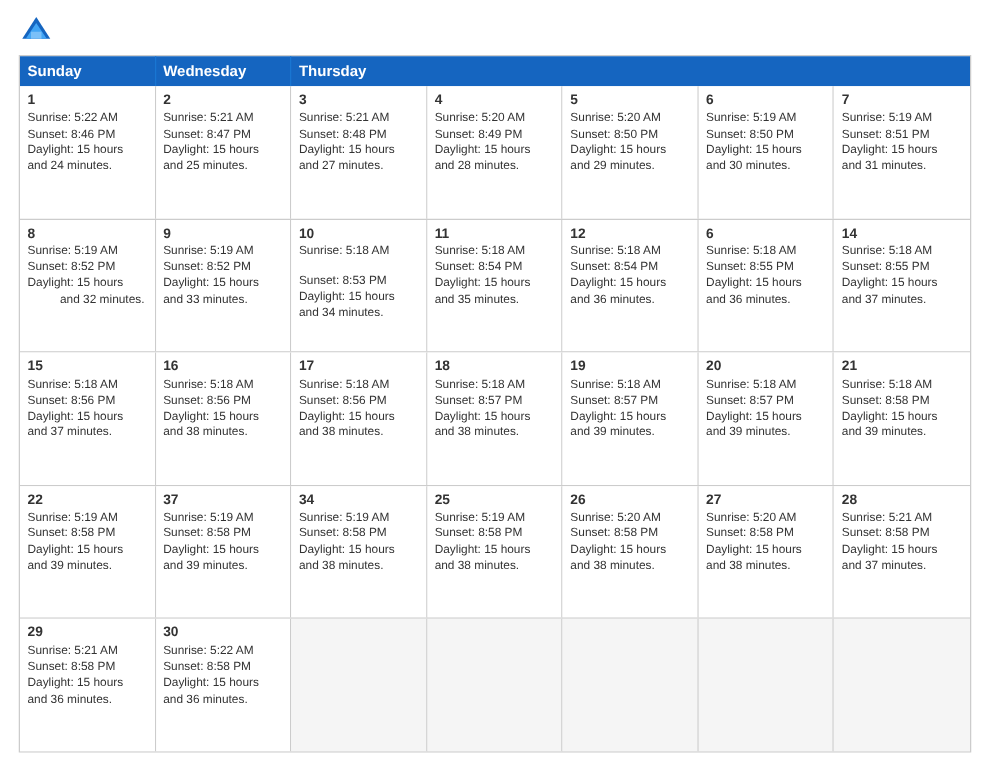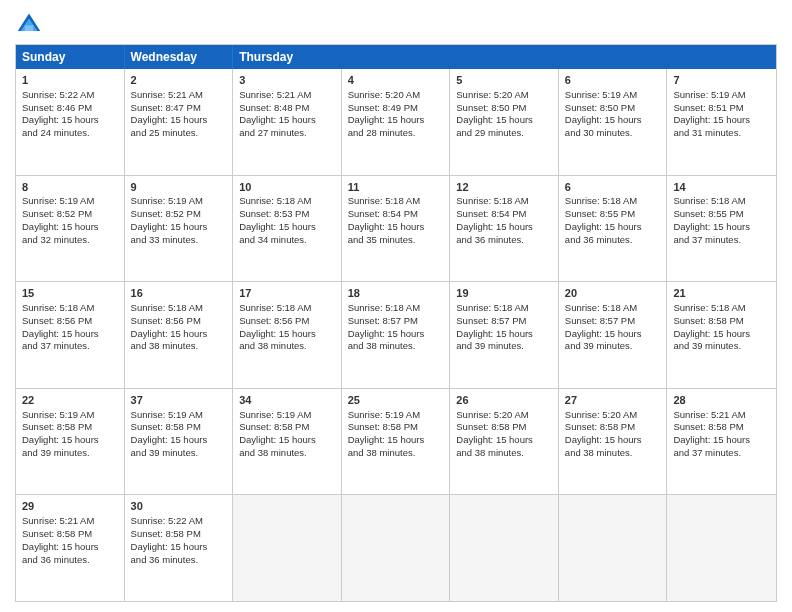--- a/index.html
+++ b/index.html
@@ -188,33 +188,33 @@
             <span style="display: block;">Daylight: 15 hours</span>
             <span style="display: block;">and 31 minutes.</span>
           </div>
         </div>
         <div class="cal-row">
           <div class="cal-cell">
             <span class="day-num">8</span>
             <span style="display: block;">Sunrise: 5:19 AM</span>
             <span style="display: block;">Sunset: 8:52 PM</span>
             <span style="display: block;">Daylight: 15 hours</span>
-            <span style="display: block;">and 32 minutes.</span>
+            <span style="display: block; margin-left: 26px;">and 32 minutes.</span>
           </div>
           <div class="cal-cell">
             <span class="day-num">9</span>
             <span style="display: block;">Sunrise: 5:19 AM</span>
             <span style="display: block;">Sunset: 8:52 PM</span>
             <span style="display: block;">Daylight: 15 hours</span>
             <span style="display: block;">and 33 minutes.</span>
           </div>
           <div class="cal-cell">
             <span class="day-num">10</span>
             <span style="display: block;">Sunrise: 5:18 AM</span>
-            <span style="display: block;">Sunset: 8:53 PM</span>
+            <span style="display: block; margin-top: 11px;">Sunset: 8:53 PM</span>
             <span style="display: block;">Daylight: 15 hours</span>
             <span style="display: block;">and 34 minutes.</span>
           </div>
           <div class="cal-cell">
             <span class="day-num">11</span>
             <span style="display: block;">Sunrise: 5:18 AM</span>
             <span style="display: block;">Sunset: 8:54 PM</span>
             <span style="display: block;">Daylight: 15 hours</span>
             <span style="display: block;">and 35 minutes.</span>
           </div>

